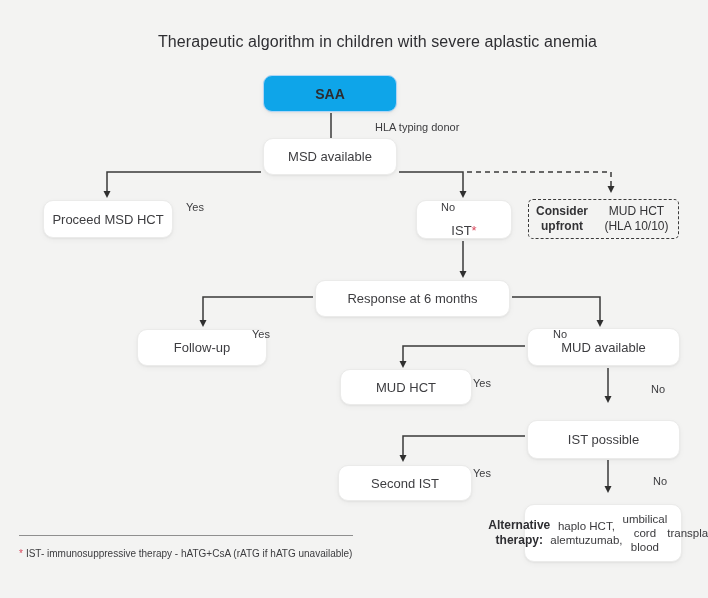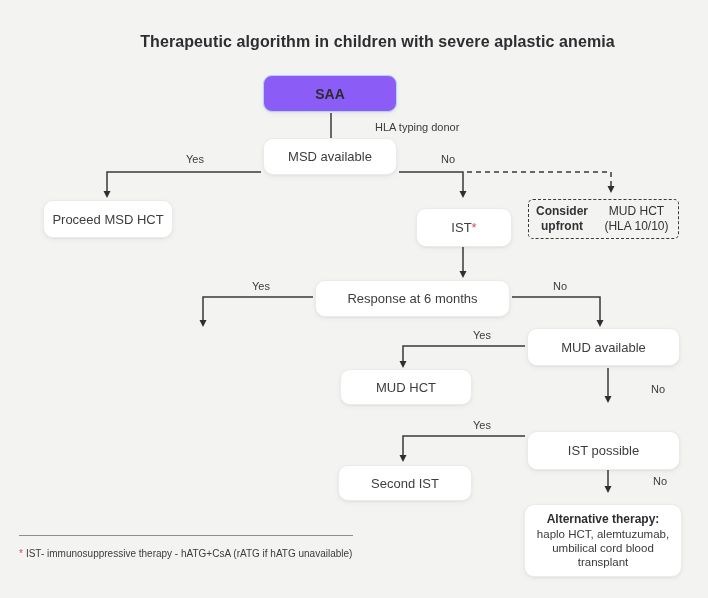--- a/index.html
+++ b/index.html
@@ -5,53 +5,53 @@
   html,body{margin:0;padding:0;}
   body{
     width:708px;height:598px;
     background:#f3f3f2;
     font-family:"Liberation Sans","DejaVu Sans",sans-serif;
     -webkit-font-smoothing:antialiased;
   }
   .stage{position:relative;width:708px;height:598px;overflow:hidden;background:#f3f3f2;}
   .title{
     position:absolute;left:0;right:0;top:33px;
-    text-align:center;font-size:16px;font-weight:700;color:#2e2e32;letter-spacing:.1px;margin-left:47px;
+    text-align:center;font-size:16px;font-weight:400;color:#2e2e32;letter-spacing:.1px;margin-left:47px;
   }
   .connectors{position:absolute;left:0;top:0;width:708px;height:598px;pointer-events:none;}
   .connectors polyline,.connectors line{stroke:#3a3a3a;stroke-width:1.5;fill:none;}
   .connectors .dash{stroke-dasharray:5 4;}
   .connectors polygon{fill:#2f2f2f;stroke:none;}
   .node{
     position:absolute;background:#ffffff;
     border:1px solid #ebebea;border-radius:10px;
     box-shadow:0 1px 2px rgba(0,0,0,.05),0 2px 6px rgba(0,0,0,.04);
     display:flex;align-items:center;justify-content:center;
     font-size:13px;color:#3d3d40;text-align:center;box-sizing:border-box;
   }
-  #node-saa{left:263px;top:75px;width:134px;height:37px;background:#8b5cf6;border-color:#aed6f7;
+  #node-saa{left:263px;top:75px;width:134px;height:37px;background:#0ea5e9;border-color:#aed6f7;
     font-size:14px;font-weight:700;color:#2c2c30;border-radius:9px;}
   #node-msd{left:263px;top:138px;width:134px;height:37px;}
   #node-proceed{left:43px;top:200px;width:130px;height:38px;}
-  #node-ist{left:416px;top:208px;width:96px;height:39px;}
+  #node-ist{left:416px;top:200px;width:96px;height:39px;align-items:flex-end;}
   #node-consider{left:528px;top:199px;width:151px;height:40px;background:transparent;
     border:1.5px dashed #3a3a3a;border-radius:5px;box-shadow:none;
     flex-direction:row;font-size:12px;line-height:1.25;color:#333336;}
   #node-consider .b1{font-weight:700;}
   #node-response{left:315px;top:280px;width:195px;height:37px;}
   #node-followup{left:137px;top:329px;width:130px;height:37px;}
   #node-mudavail{left:527px;top:328px;width:153px;height:38px;}
   #node-mudhct{left:340px;top:369px;width:132px;height:36px;}
-  #node-istpossible{left:527px;top:431px;width:153px;height:39px;text-align:center;}
+  #node-istpossible{left:527px;top:420px;width:153px;height:39px;text-align:center;}
   #node-secondist{left:338px;top:465px;width:134px;height:36px;text-align:center;}
   #node-alternative{left:524px;top:504px;width:158px;padding:7px 4px;
-    flex-direction:column;font-size:11.5px;line-height:1.22;color:#3a3a3d;}
+    flex-direction:row;font-size:11.5px;line-height:1.22;color:#3a3a3d;}
   #node-alternative .b1{font-weight:700;font-size:12px;color:#2e2e32;}
   .elabel{position:absolute;font-size:11px;color:#3c3c3f;white-space:nowrap;padding-left:28px;}
-  .elabel.ctr{transform:translateX(-50%);}
+  .elabel.ctr{transform:translateX(-50%);margin-top:48px;}
   .red{color:#d84a5e;}
   .footnote-line{position:absolute;left:19px;top:535px;width:334px;height:1px;background:#8f8f8f;}
   .footnote{position:absolute;left:19px;top:548px;font-size:10px;color:#3c3c3f;}
   .footnote .red{margin-right:3px;}
 </style>
 </head>
 <body>
 
 <div class="stage">
 
@@ -115,20 +115,21 @@
       <span class="red">*</span>
   </div>
 
   <div class="node" id="node-consider">
     <span class="b1">Consider upfront</span>
     <span>MUD HCT (HLA 10/10)</span>
   </div>
 
   <div class="node" id="node-response">Response at 6 months</div>
 
+  <div class="node" id="node-followup">Follow-up</div>
 
   <div class="node" id="node-mudhct">MUD HCT</div>
 
   <div class="node" id="node-mudavail">MUD available</div>
 
   <div class="node" id="node-istpossible">IST possible</div>
 
   <div class="node" id="node-secondist">Second IST</div>
 
   <div class="node" id="node-alternative">

